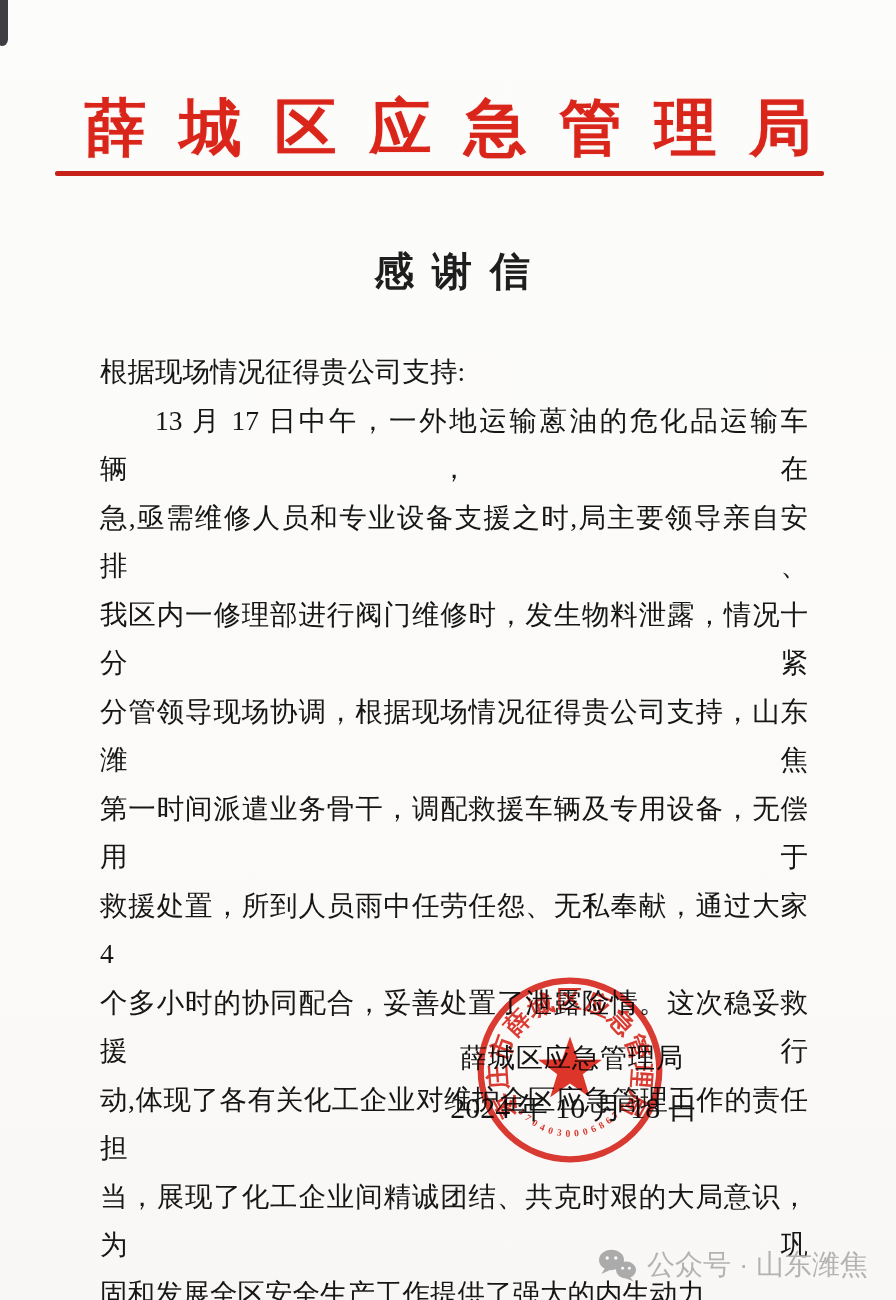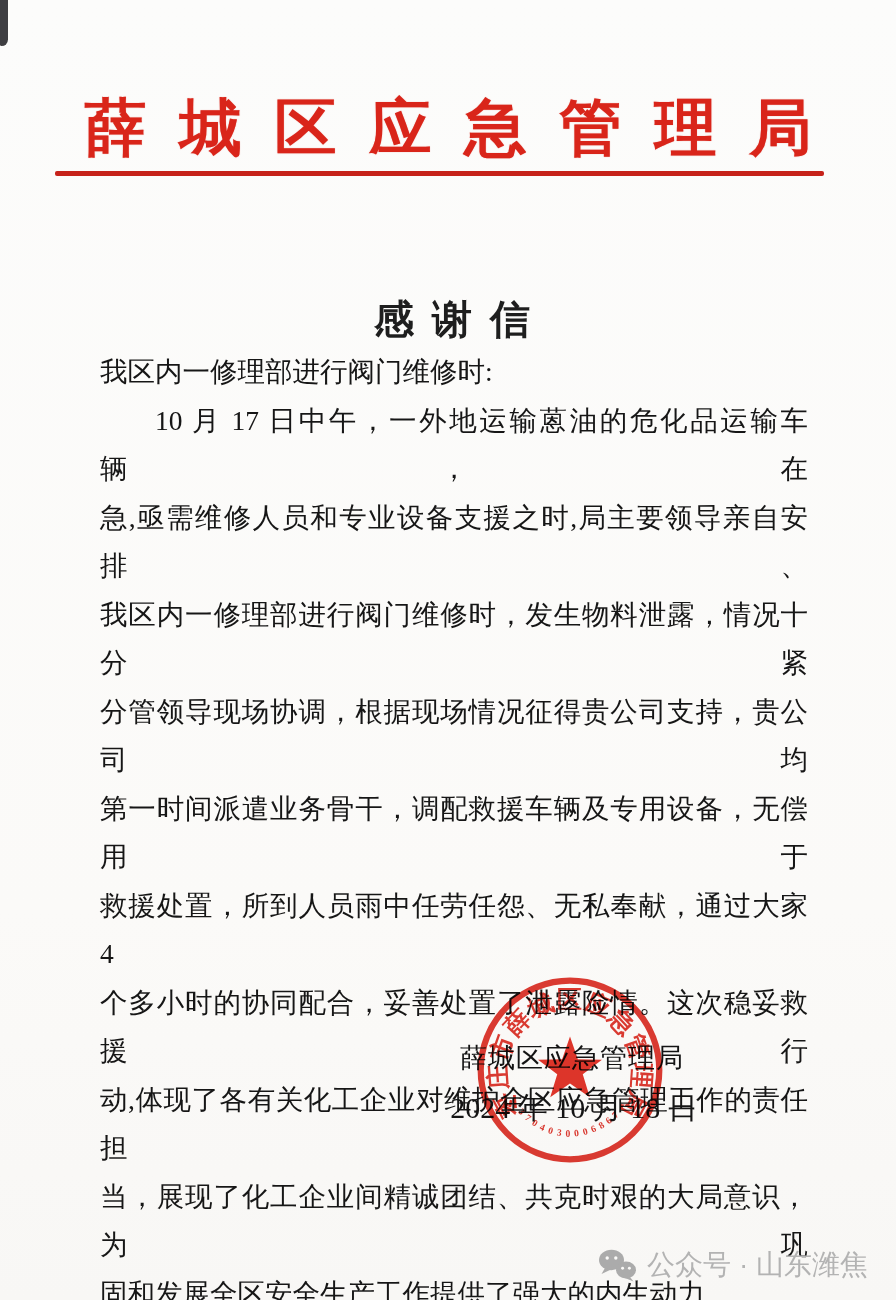--- a/index.html
+++ b/index.html
@@ -47,21 +47,20 @@
   .letter-title {
     position: absolute;
     top: 244px; left: 0; right: 0;
     text-align: center;
     font-size: 40px;
     font-weight: bold;
     color: #1e1e1e;
     letter-spacing: 18px;
     padding-left: 26px;
     white-space: nowrap;
-    margin-top: 48px;
   }
 
   .letter-body {
     position: absolute;
     left: 100px; top: 348px;
     width: 708px;
     font-size: 27.5px;
     line-height: 48.5px;
     color: #161616;
   }
@@ -123,25 +122,25 @@
 
   <div class="corner-tab"></div>
 
   <div class="agency-header">薛城区应急管理局</div>
 
   <div class="header-rule"></div>
 
   <div class="letter-title">感谢信</div>
 
   <div class="letter-body">
-    <div class="body-line">我区内一修理部进行阀门维修时:</div>
-    <div class="body-line indent fill">10 月 17 日中午，一外地运输蒽油的危化品运输车辆，在</div>
+    <div class="body-line">根据现场情况征得贵公司支持:</div>
+    <div class="body-line indent fill">13 月 17 日中午，一外地运输蒽油的危化品运输车辆，在</div>
     <div class="body-line fill">急,亟需维修人员和专业设备支援之时,局主要领导亲自安排、</div>
     <div class="body-line fill">我区内一修理部进行阀门维修时，发生物料泄露，情况十分紧</div>
-    <div class="body-line fill">分管领导现场协调，根据现场情况征得贵公司支持，贵公司均</div>
+    <div class="body-line fill">分管领导现场协调，根据现场情况征得贵公司支持，山东潍焦</div>
     <div class="body-line fill">第一时间派遣业务骨干，调配救援车辆及专用设备，无偿用于</div>
     <div class="body-line fill">救援处置，所到人员雨中任劳任怨、无私奉献，通过大家 4</div>
     <div class="body-line fill">个多小时的协同配合，妥善处置了泄露险情。这次稳妥救援行</div>
     <div class="body-line fill">动,体现了各有关化工企业对维护全区应急管理工作的责任担</div>
     <div class="body-line fill">当，展现了化工企业间精诚团结、共克时艰的大局意识，为巩</div>
     <div class="body-line">固和发展全区安全生产工作提供了强大的内生动力。</div>
 
   </div>
 
   <div class="sig-name">薛城区应急管理局</div>

